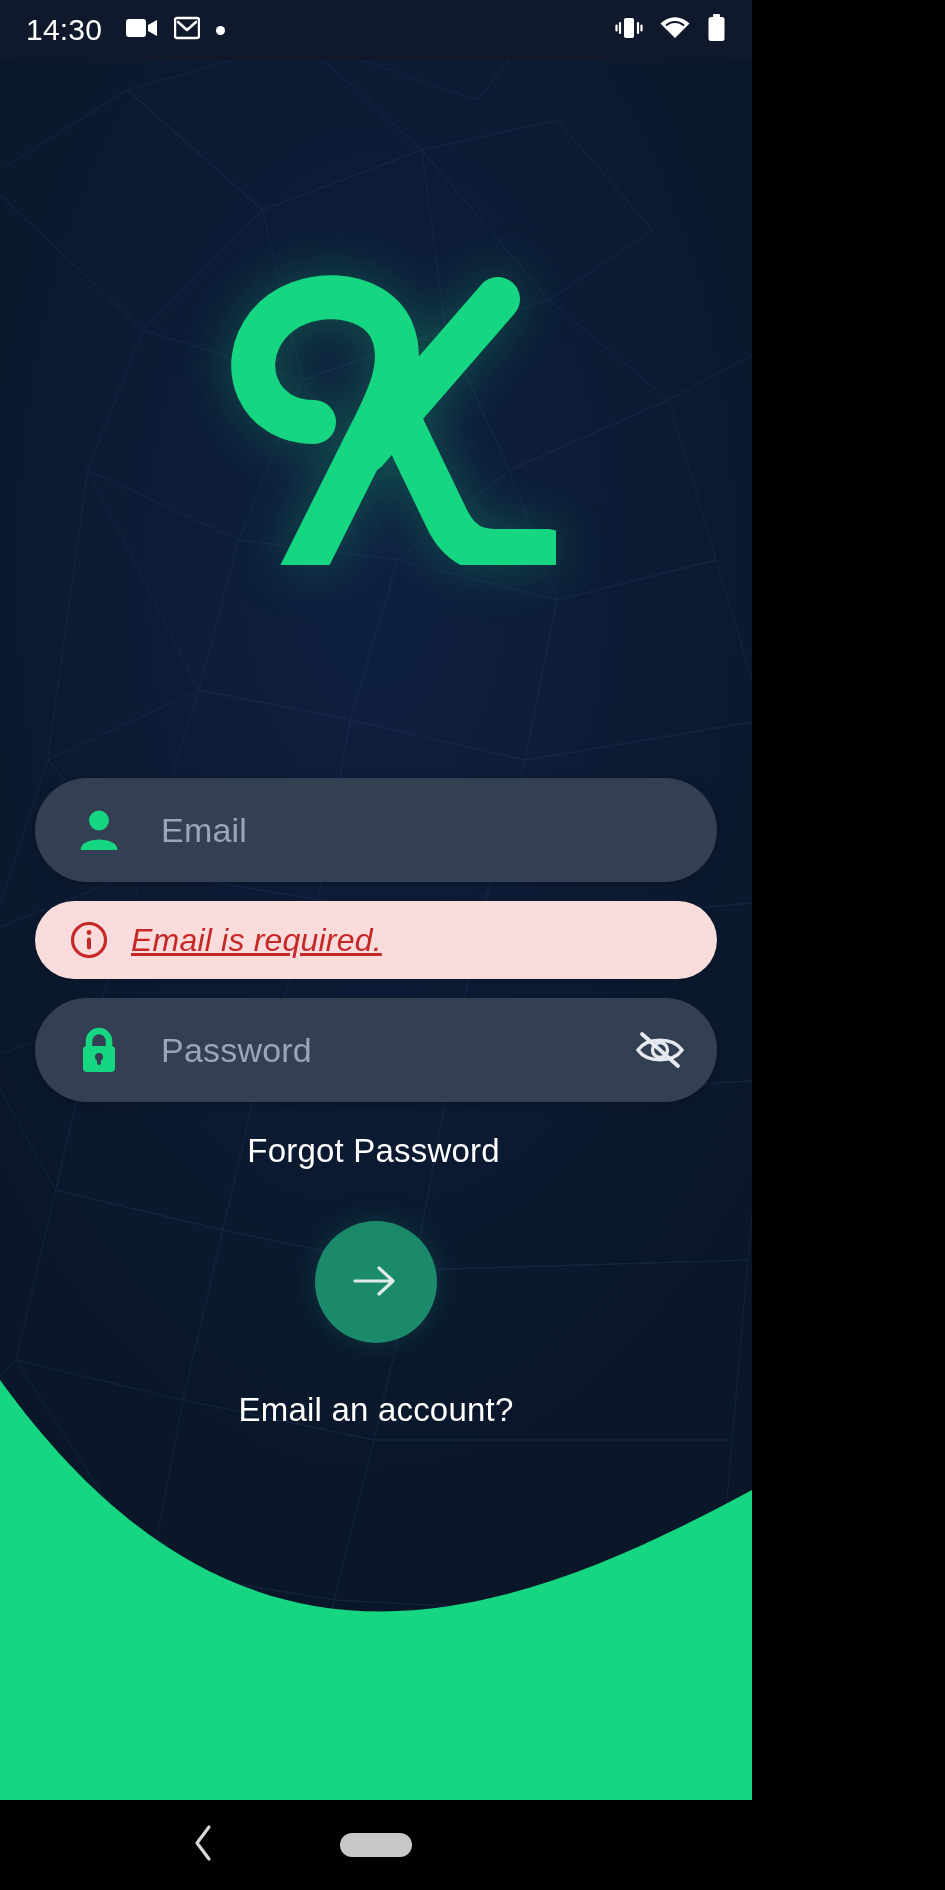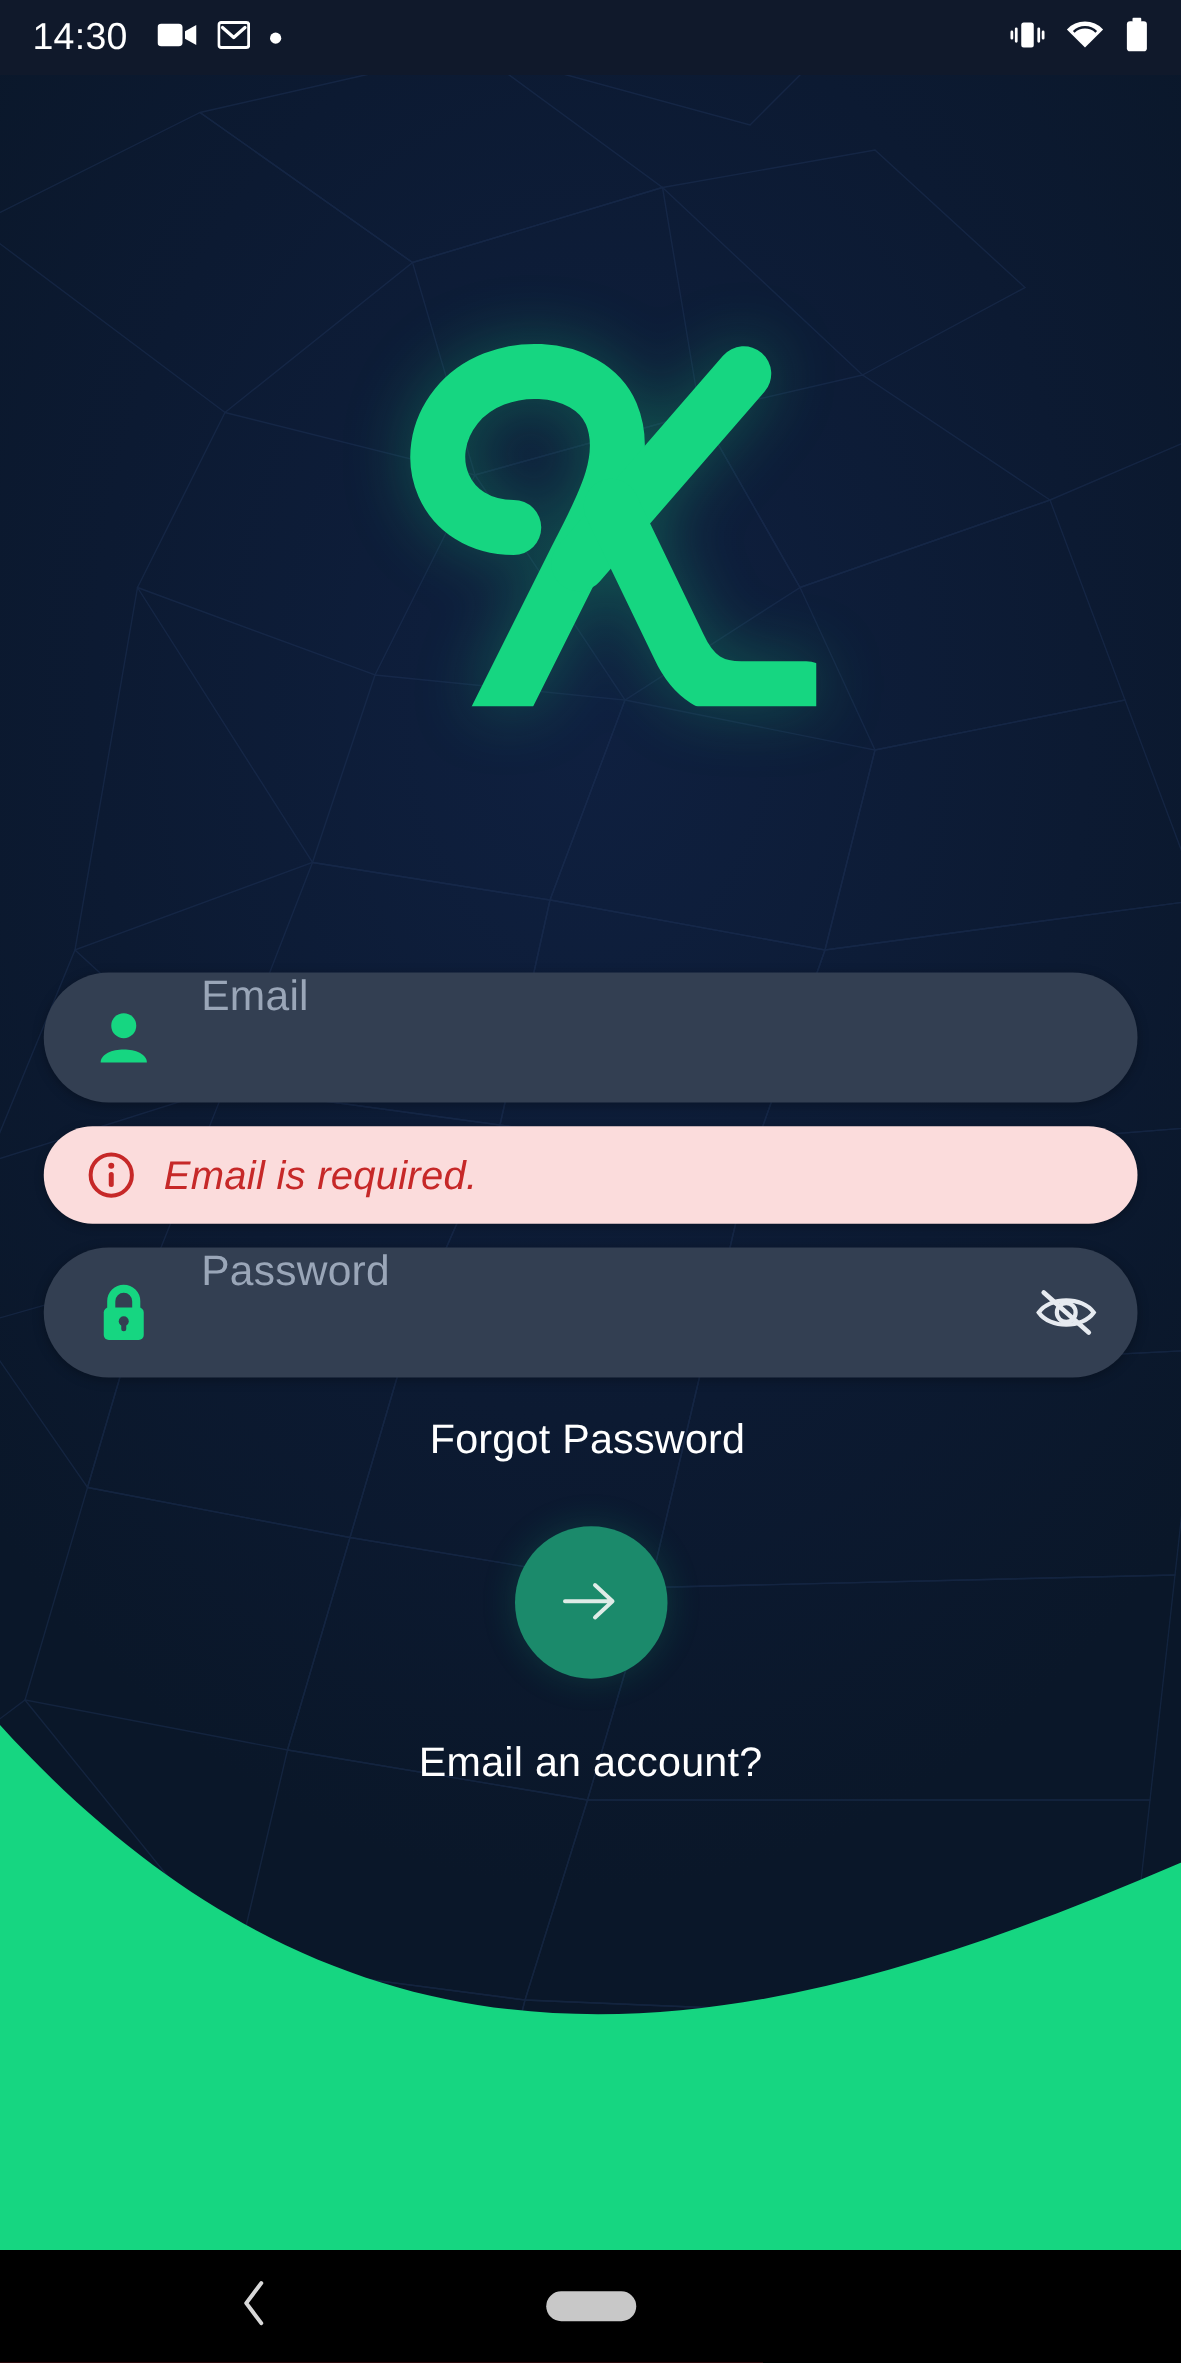--- a/index.html
+++ b/index.html
@@ -5,22 +5,22 @@
 <style>
   * { margin:0; padding:0; box-sizing:border-box; }
   html, body {
     width:945px; height:1890px;
     background:#000;
     font-family:"Liberation Sans", sans-serif;
     overflow:hidden;
   }
   .phone {
     position:relative;
-    width:945px; height:1890px;
-    background:#7f1d1d;
+    width:752px; height:1890px;
+    background:#8b5cf6;
     overflow:hidden;
   }
 
   
   .bg-base {
     position:absolute; inset:0;
     background:
       radial-gradient(ellipse 70% 50% at 50% 30%, #0f2040 0%, #0c1a32 60%, #0a1729 100%);
   }
   .bg-poly {
@@ -65,21 +65,21 @@
   .form {
     position:absolute;
     top:778px; left:35px; right:35px;
     z-index:10;
   }
   .field {
     position:relative;
     height:104px;
     background:#333f52;
     border-radius:52px;
-    display:flex; 
+    display:flex; align-items:center;
     padding:0 28px 0 38px;
     box-shadow: 0 2px 9px rgba(0,0,0,.28);
   }
   .field .lead-icon {
     width:52px; flex:0 0 52px;
     display:flex; align-items:center; justify-content:center;
     margin-right:36px;
   }
   .field .placeholder {
     color:#9aa6b8;
@@ -105,20 +105,21 @@
     box-shadow: 0 2px 8px rgba(0,0,0,.25);
   }
   .error-banner .err-icon { flex:0 0 40px; display:flex; align-items:center; }
   .error-banner .err-text {
     margin-left:22px;
     color:#c62828;
     font-size:32px;
     font-style:italic;
     font-weight:500;
     letter-spacing:.2px;
+    text-decoration:underline;
   }
   .gap-after-error { height:19px; }
 
   
   .forgot-row {
     display:flex; justify-content:center;
     margin-top:30px; padding-right:5px;
   }
   .forgot-link {
     color:#ffffff;

